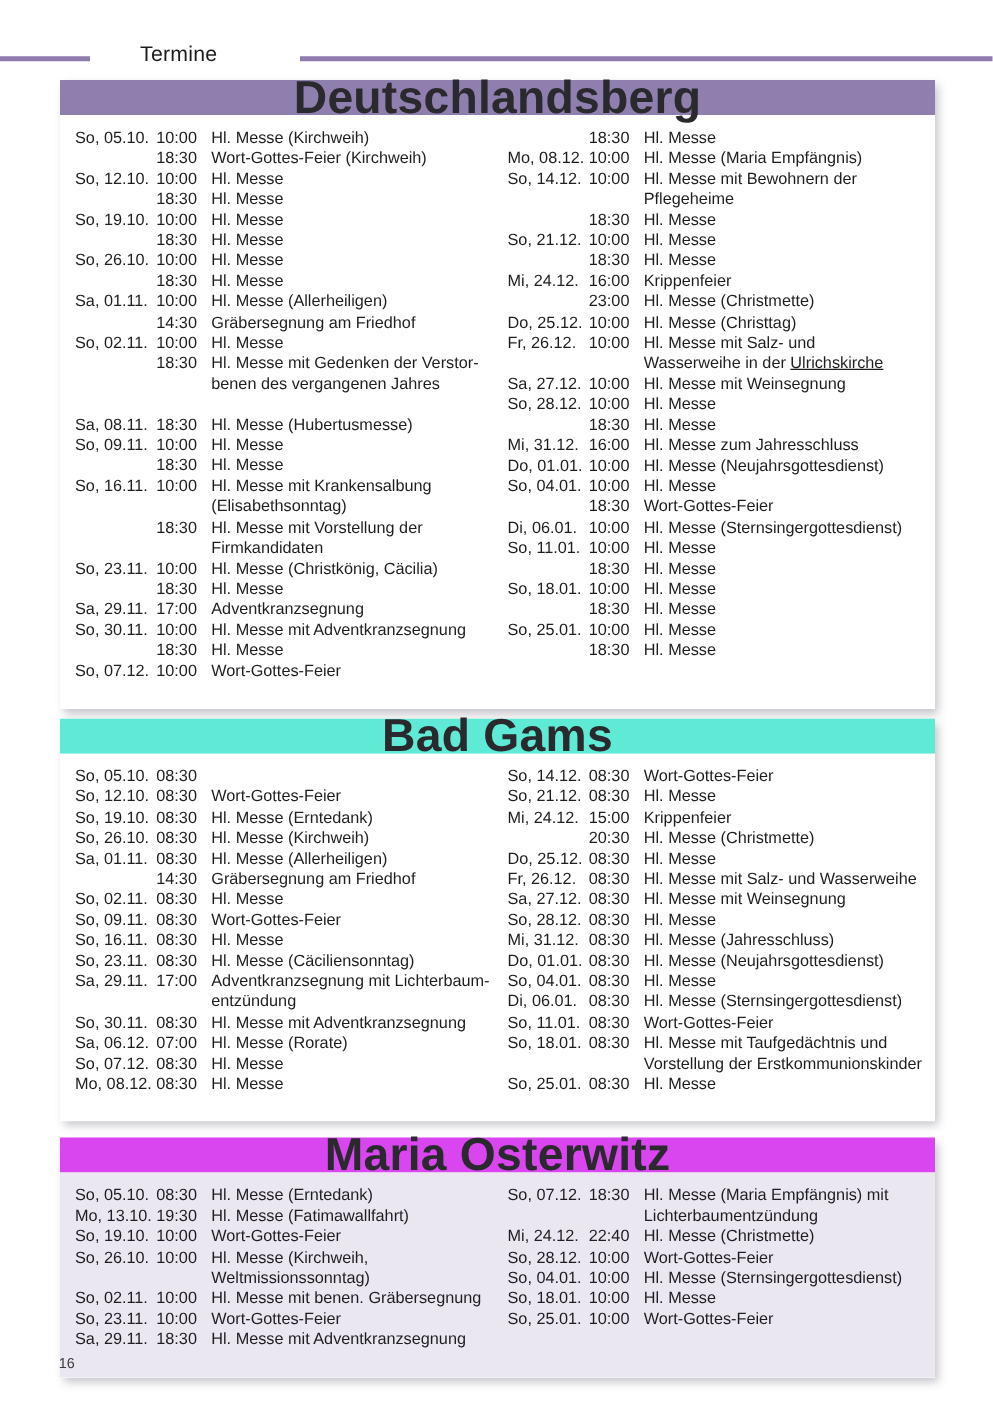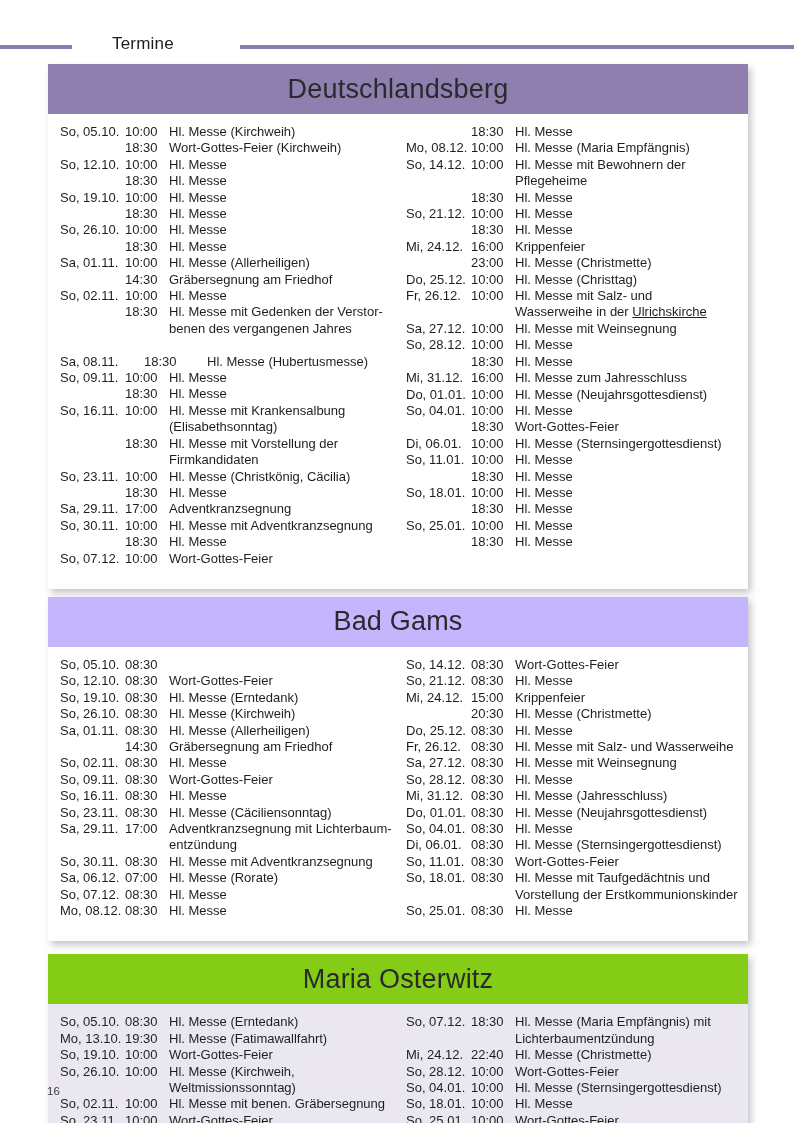--- a/index.html
+++ b/index.html
@@ -23,41 +23,41 @@
     font-size: 17px; font-weight: 400; color: #1c1c1e; letter-spacing: 0.2px;
   }
 
   
   .content { position: absolute; top: 64px; left: 48px; width: 700px; }
   .section { box-shadow: 3px 4px 7px rgba(90, 90, 105, 0.35); }
   .section + .section { margin-top: 8px; }
   .section-maria { margin-top: 13px !important; }
 
   .section-title {
-    height: 50px; display: flex; align-items: center; justify-content: center;
-    font-size: 27px; font-weight: 400; color: #2a2a2e; letter-spacing: 0.2px;
+    height: 28px; display: flex; align-items: center; justify-content: center;
+    font-size: 37px; font-weight: 700; color: #2a2a2e; letter-spacing: 0.2px;
   }
   .hdr-purple .section-title { background: #8f7fae; }
-  .hdr-gray   .section-title { background: #c4b5fd; }
-  .hdr-lav    .section-title { background: #84cc16; }
+  .hdr-gray   .section-title { background: #5eead4; }
+  .hdr-lav    .section-title { background: #d946ef; }
 
   .section-body {
     display: flex; align-items: flex-start;
     padding: 10px 0 22px;
     font-size: 13px; line-height: 16.4px;
   }
   .body-white .section-body { background: #ffffff; }
   .body-lav   .section-body { background: #eae7f0; }
 
   .col { width: 50%; }
   .col-0 { padding-left: 12px; padding-right: 6px; }
   .col-1 { padding-left: 8px;  padding-right: 4px; }
 
   .row { display: grid; grid-template-columns: 65px 44px 1fr; }
-  .row.gap { margin-top: 16.4px; gap: 19px; }
+  .row.gap { margin-top: 16.4px; }
   .cell-date, .cell-time { white-space: nowrap; }
   .cell-desc .u { text-decoration: underline; }
 
   .page-number {
     position: absolute; left: 47px; top: 1085px;
     font-size: 11.5px; color: #3c3c3e;
   }
 </style>
 </head>
 <body>

